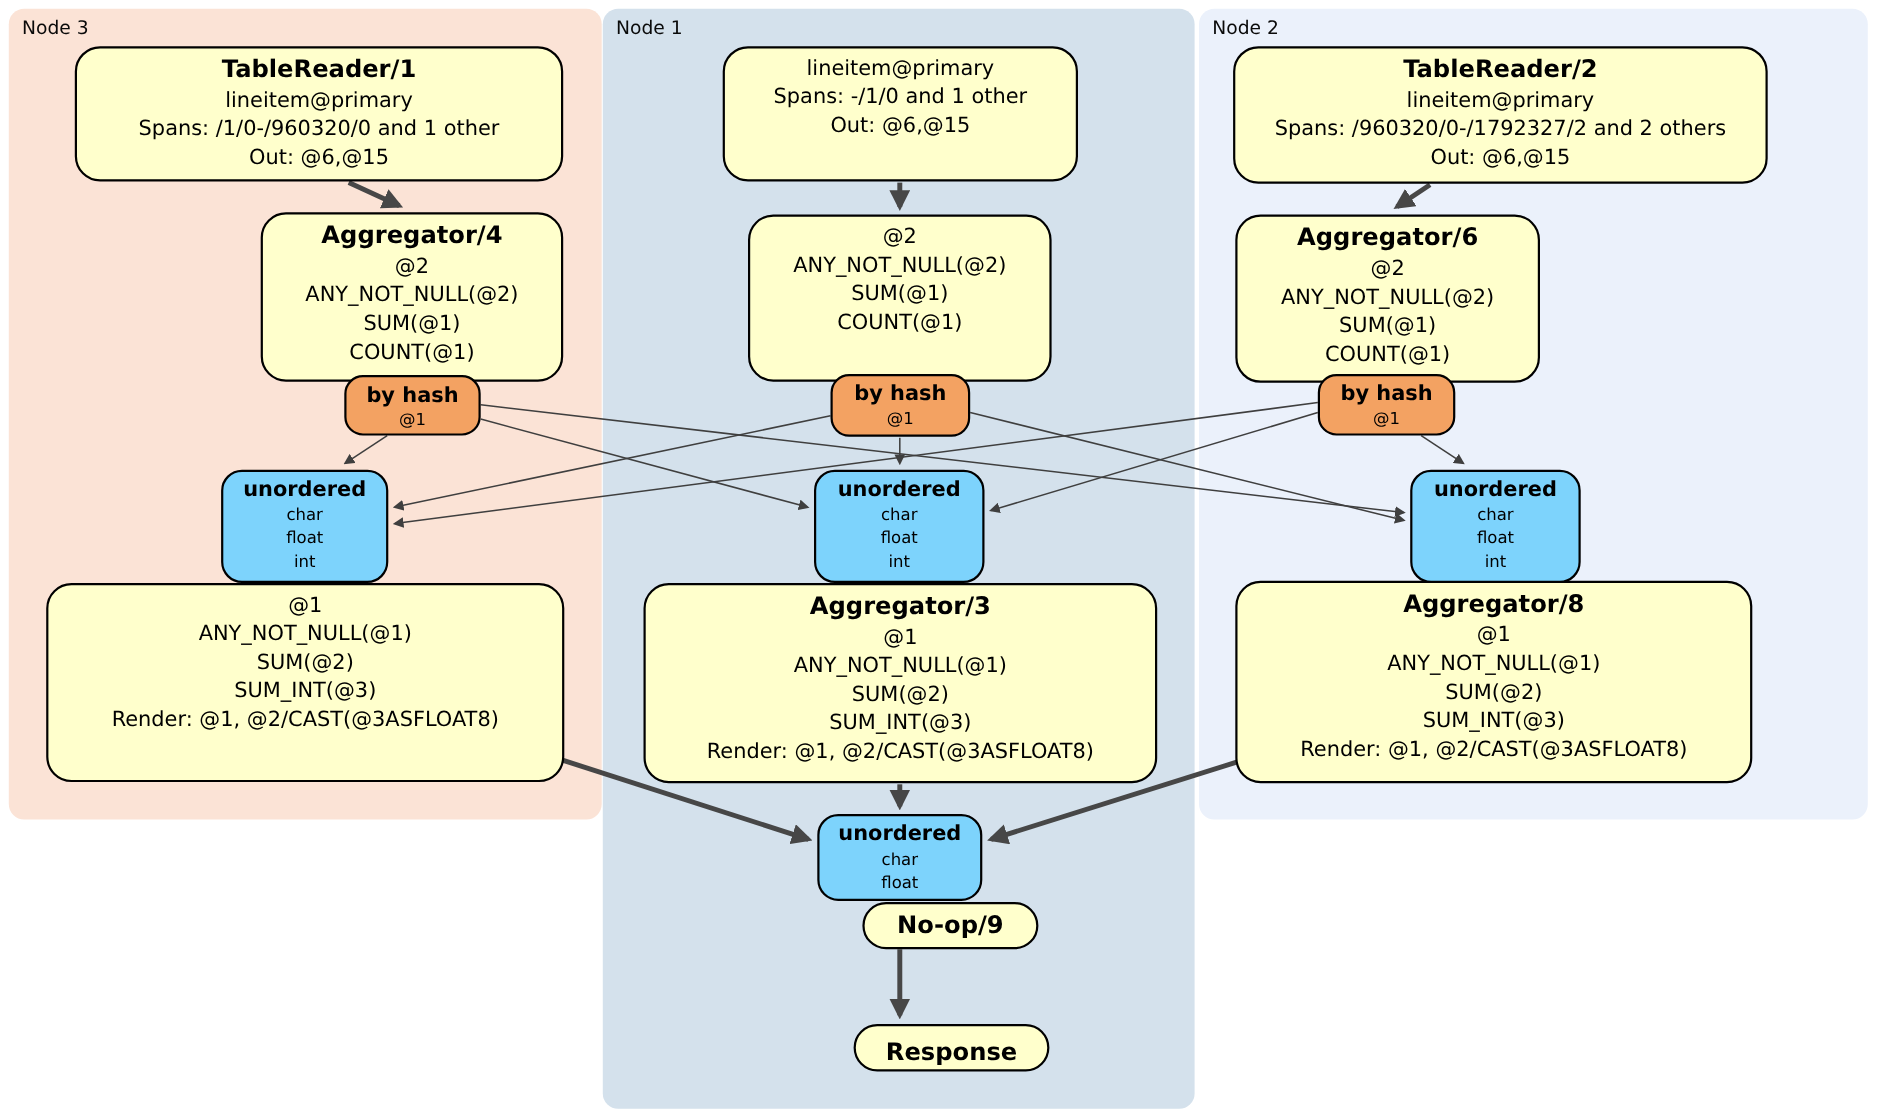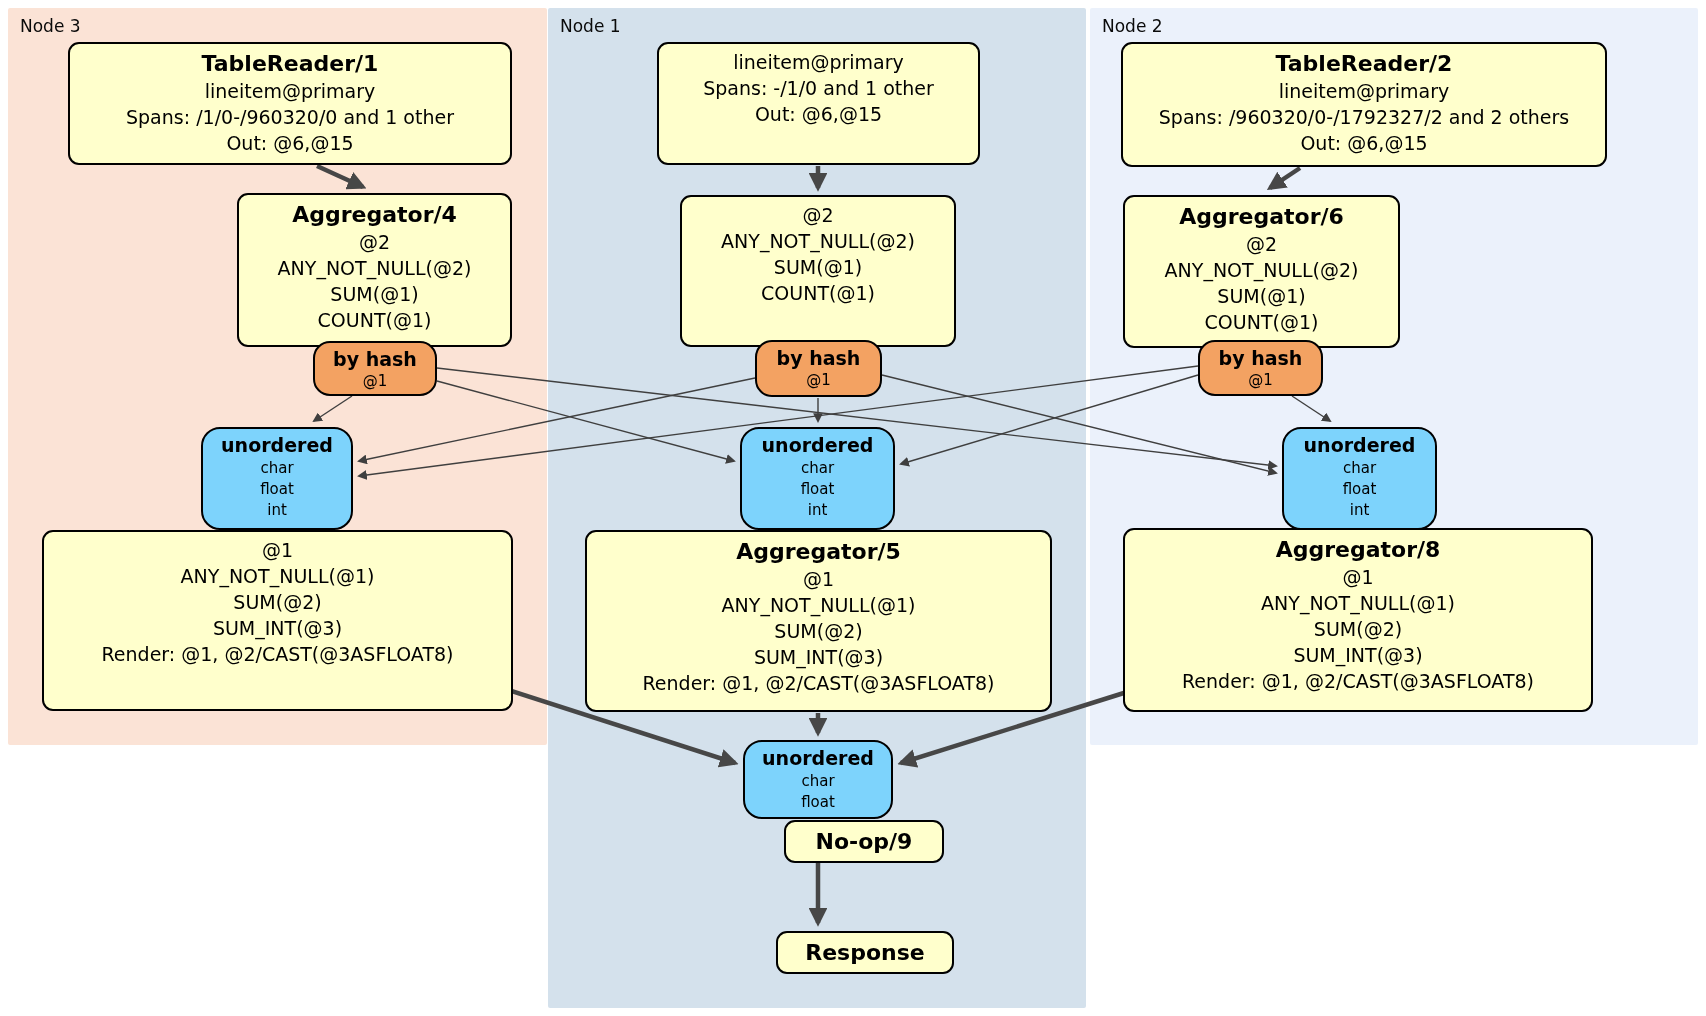--- a/index.html
+++ b/index.html
@@ -1,49 +1,49 @@
 <!DOCTYPE html>
 <html><head>
 <meta charset="utf-8">
 <style>
   html,body { margin:0; padding:0; background:#ffffff; }
   .stage {
     position:relative; width:1706px; height:1016px;
     font-family:"DejaVu Sans","Liberation Sans",sans-serif;
     color:#000; overflow:hidden; background:#ffffff;
   }
-  .panel { position:absolute; border-radius:2px; }
+  .panel { position:absolute; border-radius:14px; }
   #panel-node3 { left:8px;    top:8px; width:539px;  height:737px;  background:#fbe3d6; }
   #panel-node1 { left:548px;  top:8px; width:538px;  height:1000px; background:#d4e1ec; }
   #panel-node2 { left:1090px; top:8px; width:608px;  height:737px;  background:#ebf1fb; }
   .panel-label { position:absolute; left:12px; top:8px; font-size:17px; color:#0a0a0a; }
 
   svg.edges { position:absolute; left:0; top:0; z-index:1; pointer-events:none; }
 
   .proc {
     position:absolute; z-index:2; background:#ffffcc;
-    border:2px solid #000; border-radius:11px; text-align:center;
+    border:2px solid #000; border-radius:23px; text-align:center;
     padding-top:5px; box-sizing:border-box; white-space:nowrap;
   }
   .proc-title { font-size:22px; font-weight:bold; line-height:29px; }
   .proc-line  { font-size:19px; line-height:26px; }
 
   #tr1  { left:68px;   top:42px;  width:444px; height:123px; }
   #tr0  { left:657px;  top:42px;  width:323px; height:123px; }
   #tr2  { left:1121px; top:42px;  width:486px; height:125px; }
   #agg4 { left:237px;  top:193px; width:275px; height:154px; }
   #agg3 { left:680px;  top:195px; width:276px; height:152px; }
   #agg5 { left:1123px; top:195px; width:277px; height:153px; }
   #agg7 { left:42px;   top:530px; width:471px; height:181px; }
   #agg6 { left:585px;  top:530px; width:467px; height:182px; }
   #agg8 { left:1123px; top:528px; width:470px; height:184px; }
 
   .proc.small { display:flex; align-items:center; justify-content:center; padding-top:0;margin-left:46px; }
   #noop     { left:738px; top:820px; width:160px; height:43px; }
-  #response { left:730px; top:931px; width:178px; height:43px; }
+  #response { left:730px; top:931px; width:178px; height:43px;align-items:flex-end; }
 
   .router {
     position:absolute; z-index:3; background:#f3a262;
     border:2px solid #000; border-radius:17px; text-align:center;
     padding-top:4px; box-sizing:border-box;
   }
   .router-title { font-size:19px; font-weight:bold; line-height:24px; }
   .router-sub   { font-size:15px; line-height:20px; }
   #bh3 { left:313px;  top:341px; width:124px; height:55px; }
   #bh1 { left:755px;  top:340px; width:127px; height:57px; }
@@ -177,21 +177,21 @@
   </div>
 
   <div class="proc" id="agg7">
     <div class="proc-line">@1</div>
     <div class="proc-line">ANY_NOT_NULL(@1)</div>
     <div class="proc-line">SUM(@2)</div>
     <div class="proc-line">SUM_INT(@3)</div>
     <div class="proc-line">Render: @1, @2/CAST(@3ASFLOAT8)</div>
   </div>
   <div class="proc" id="agg6">
-    <div class="proc-title">Aggregator/5</div>
+    <div class="proc-title">Aggregator/3</div>
     <div class="proc-line">@1</div>
     <div class="proc-line">ANY_NOT_NULL(@1)</div>
     <div class="proc-line">SUM(@2)</div>
     <div class="proc-line">SUM_INT(@3)</div>
     <div class="proc-line">Render: @1, @2/CAST(@3ASFLOAT8)</div>
   </div>
   <div class="proc" id="agg8">
     <div class="proc-title">Aggregator/8</div>
     <div class="proc-line">@1</div>
     <div class="proc-line">ANY_NOT_NULL(@1)</div>

